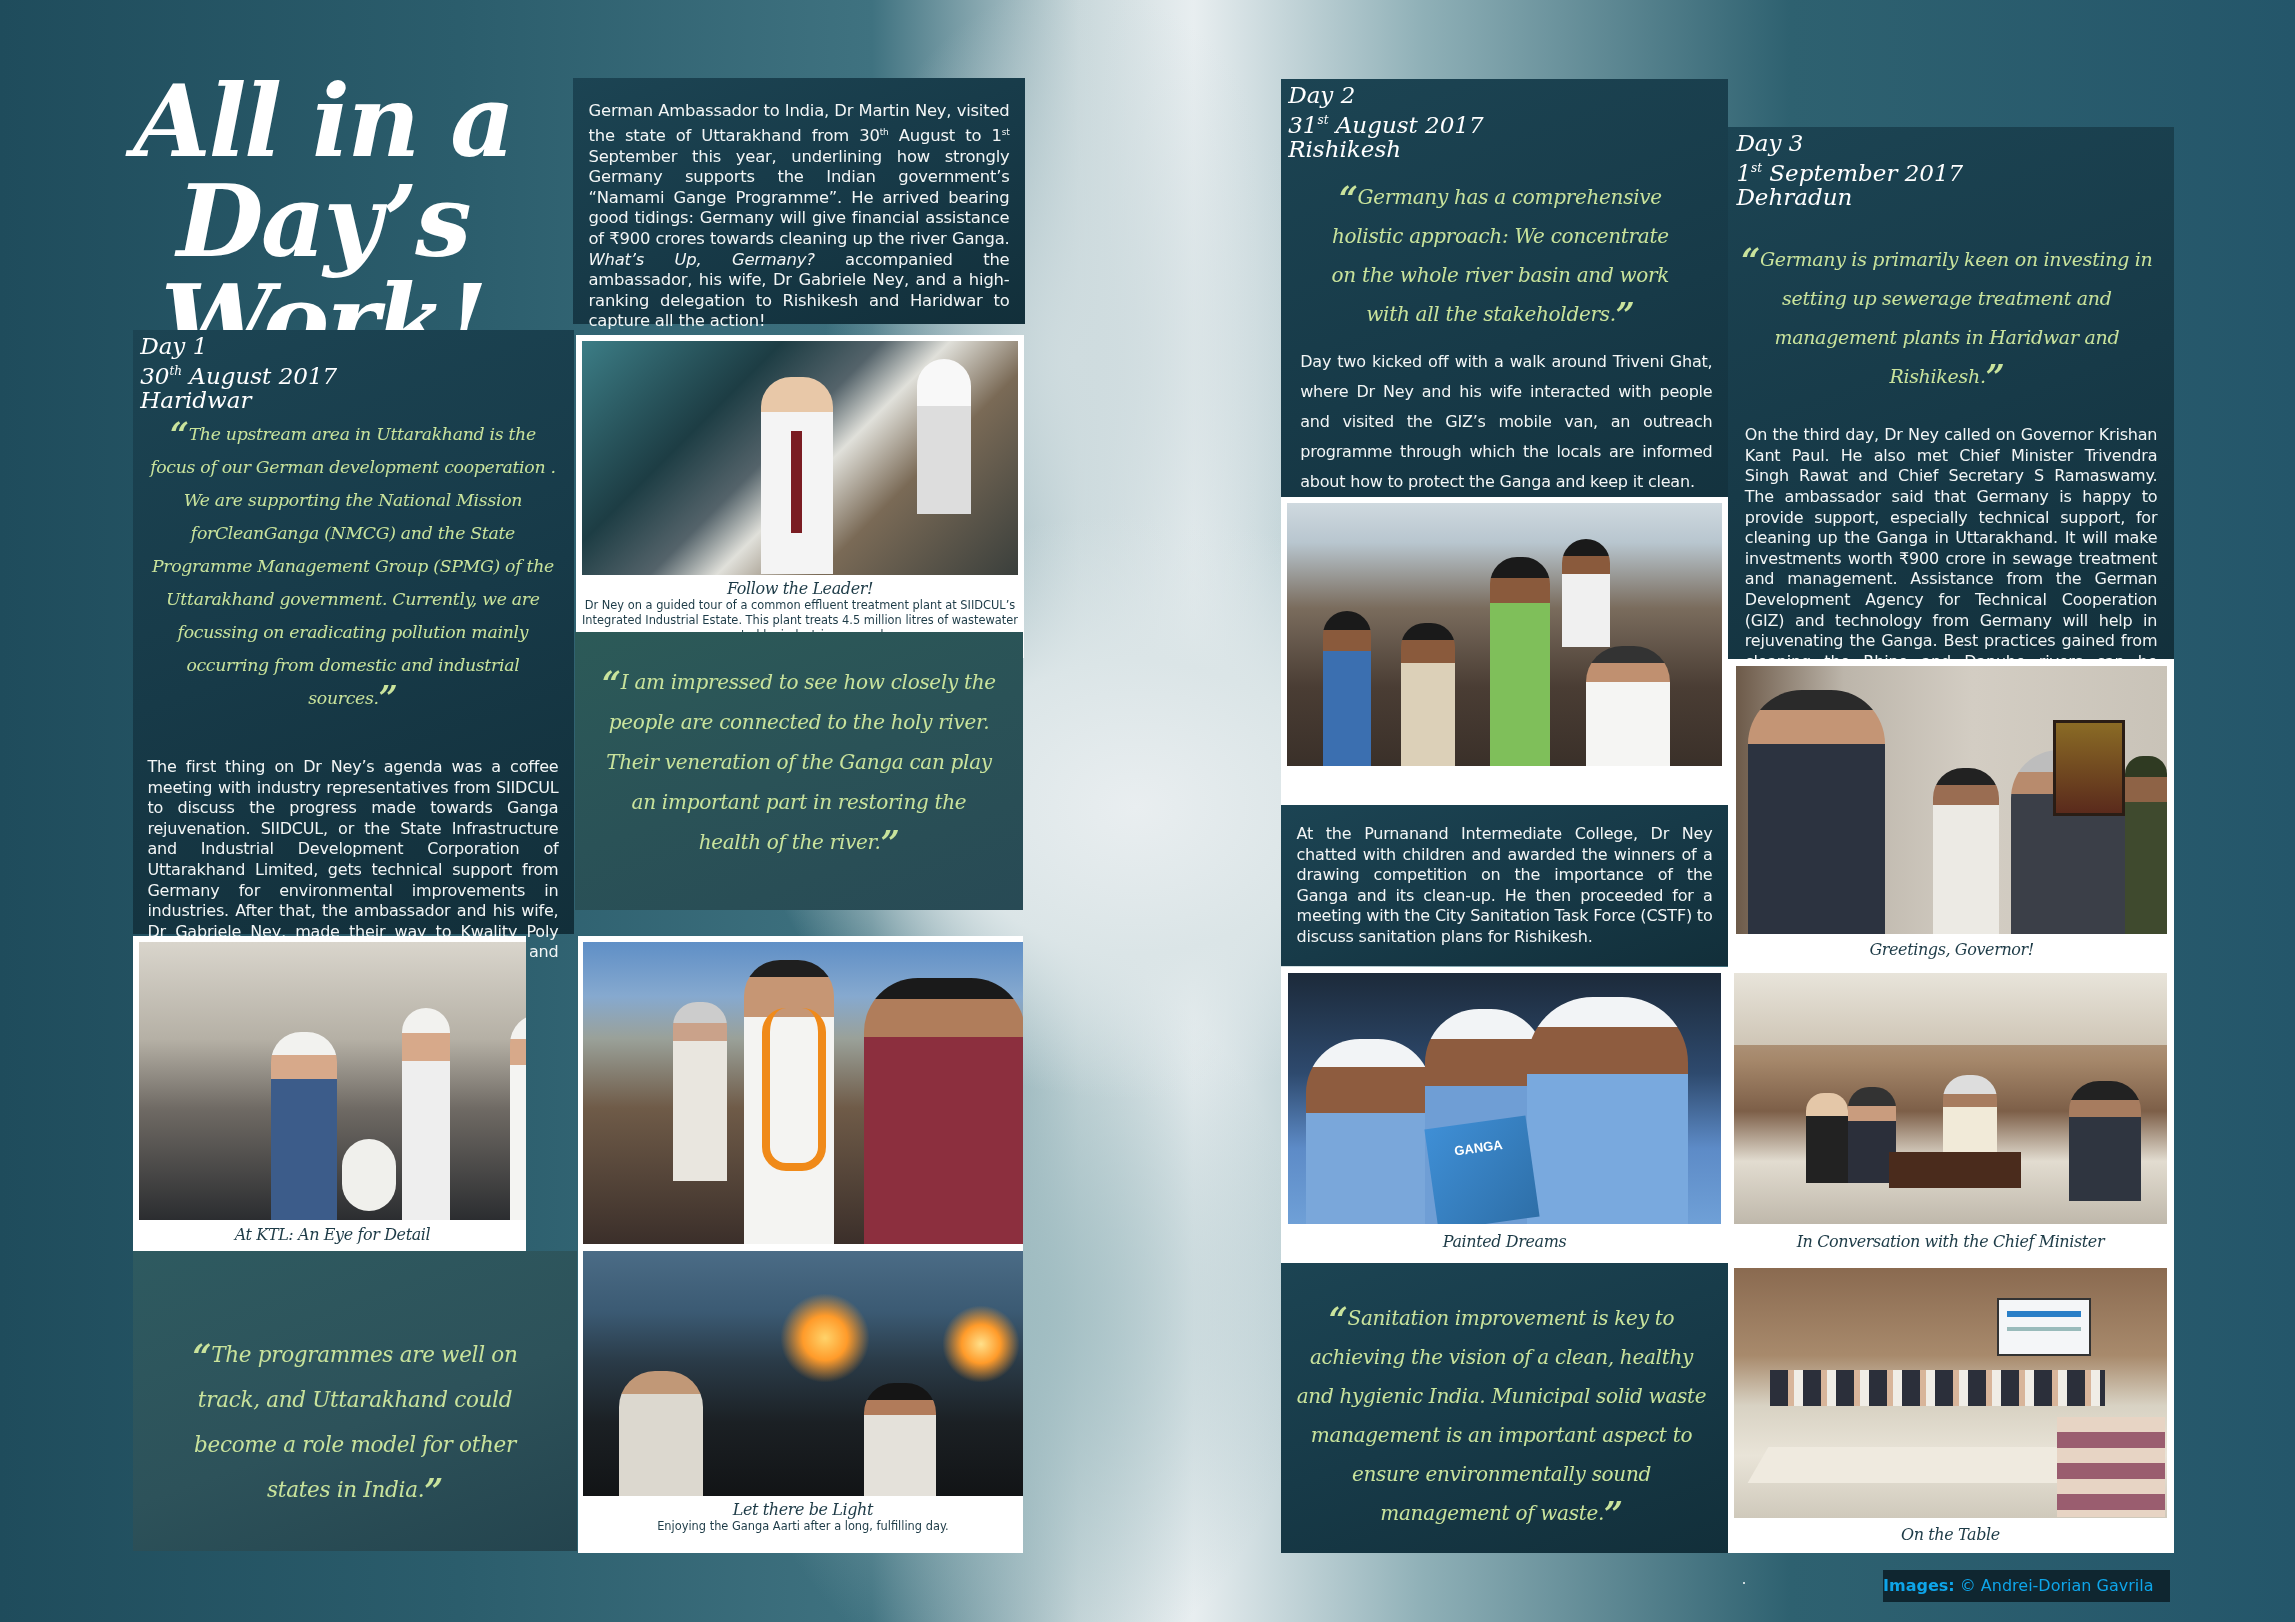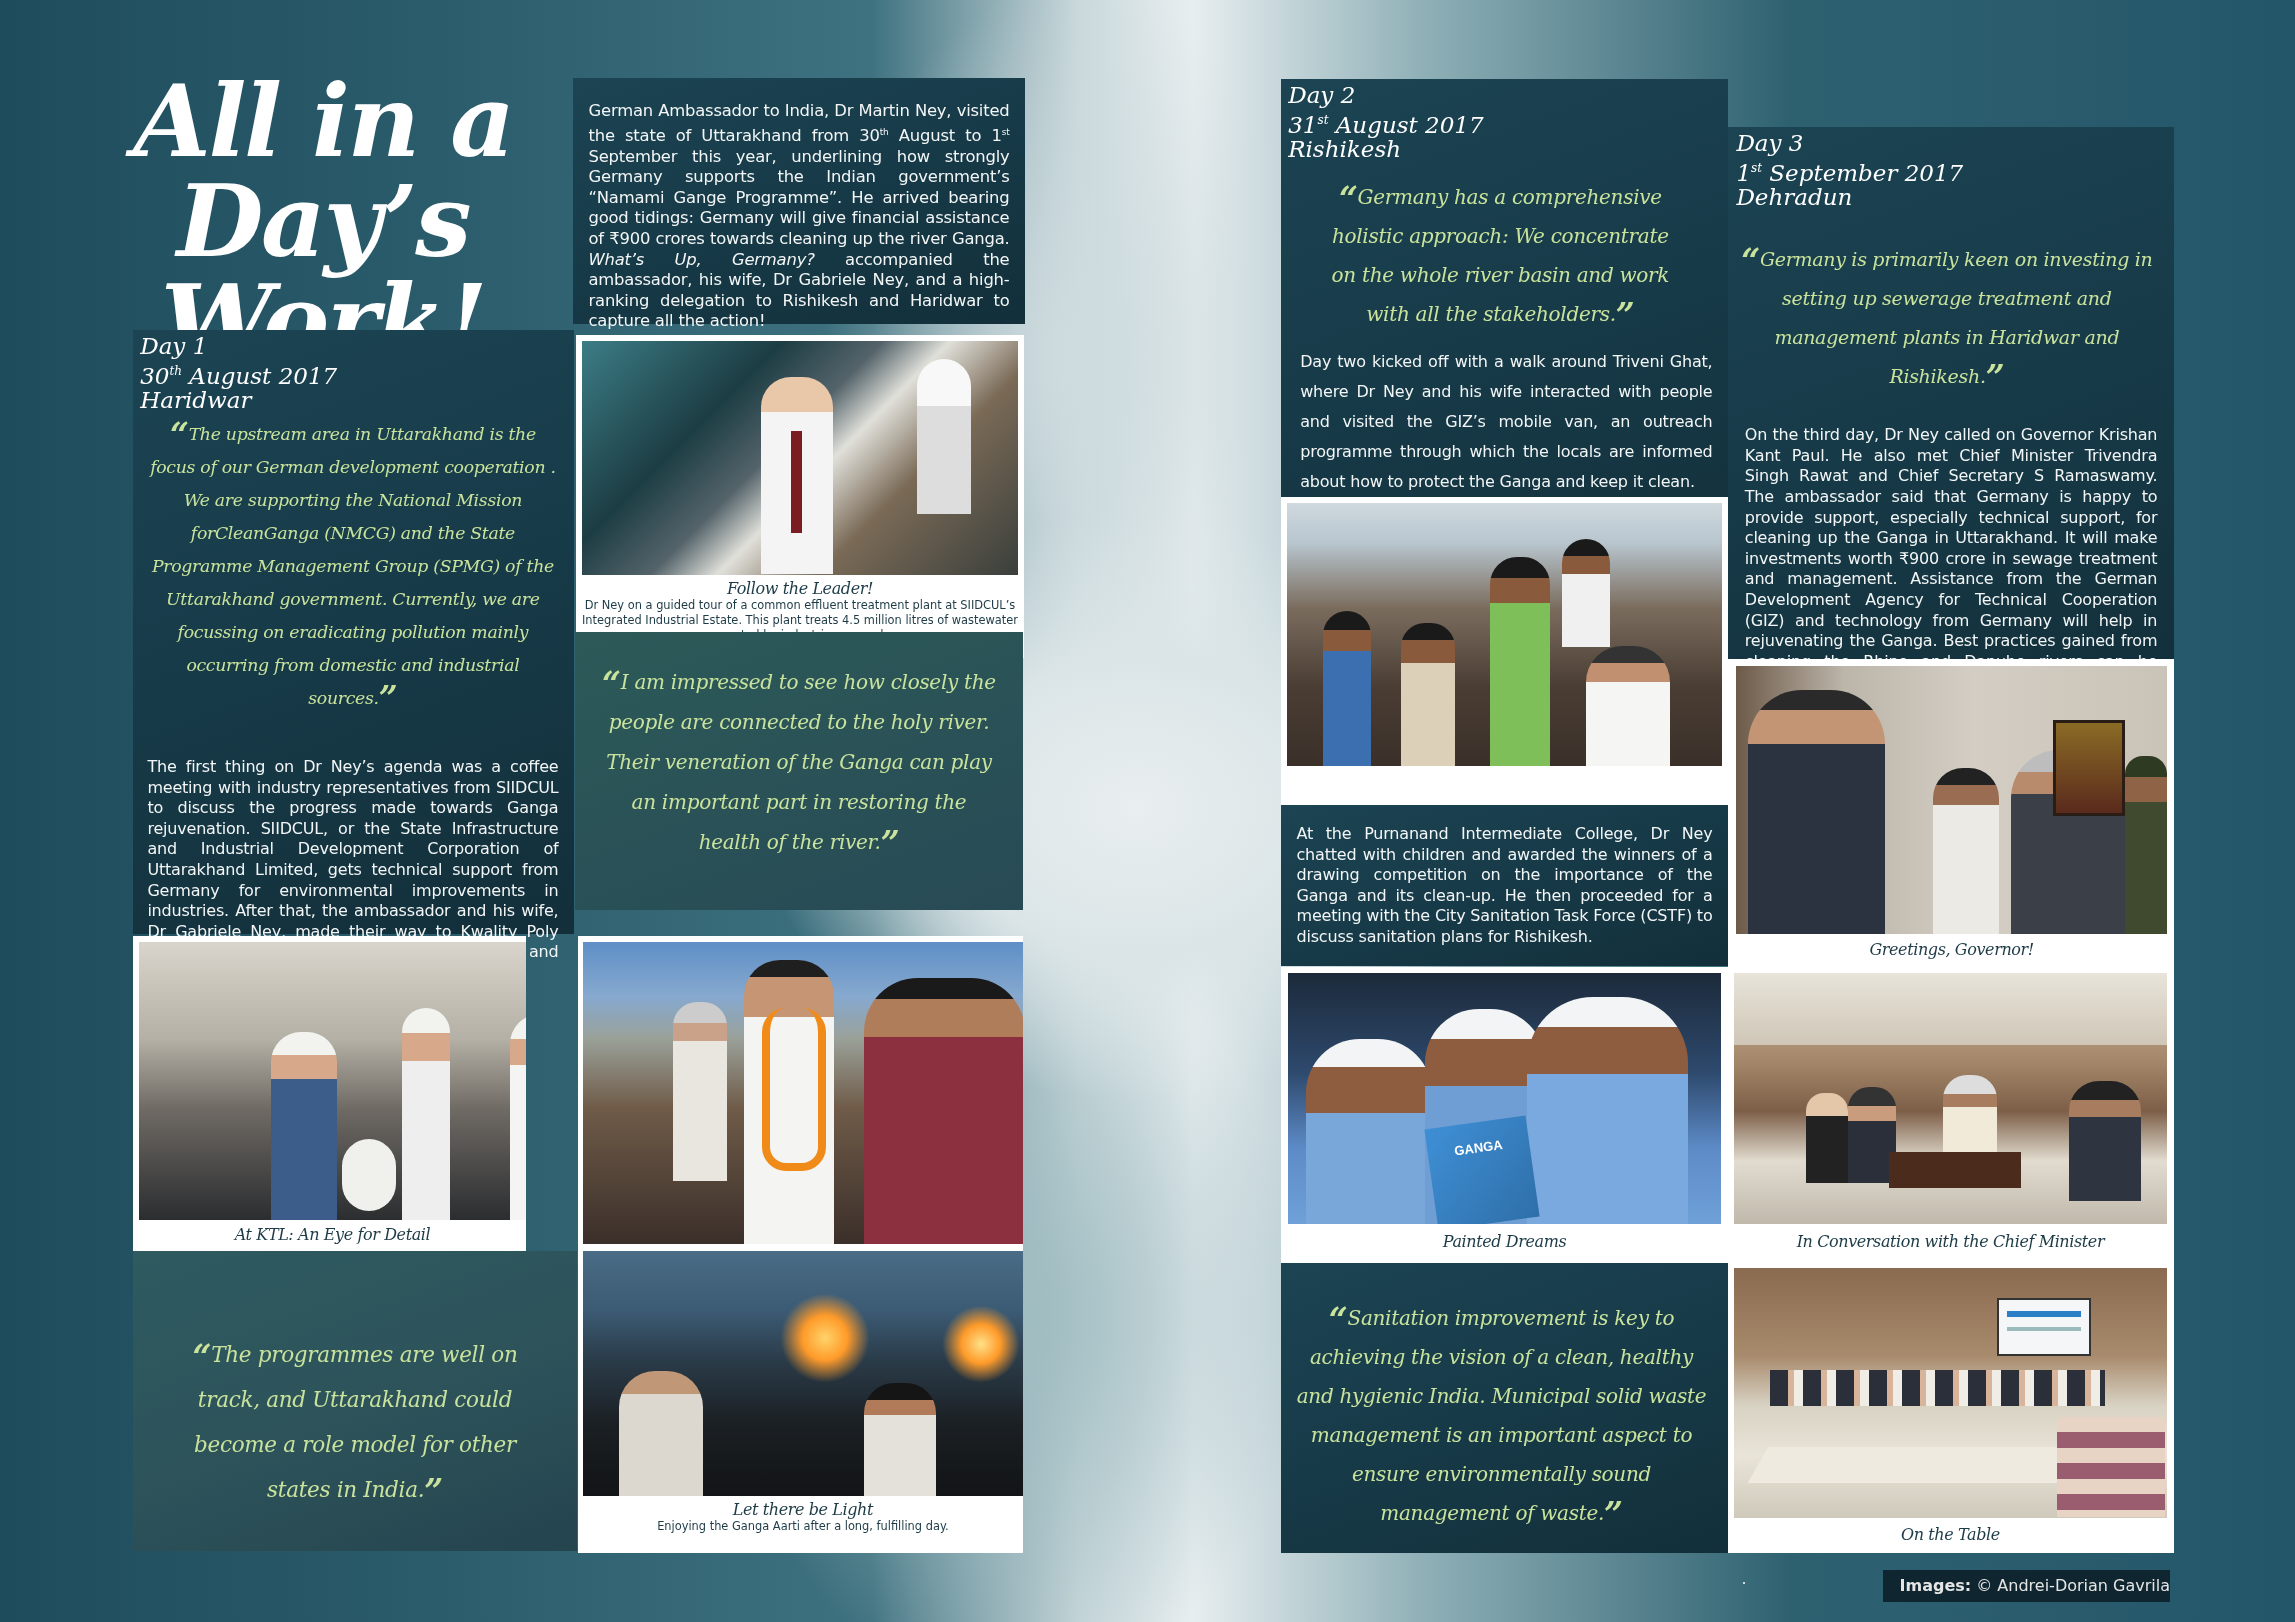--- a/index.html
+++ b/index.html
@@ -45,22 +45,22 @@
     font-family:"DejaVu Sans", sans-serif; color:#1d3b47; text-align:center;
     font-size:11.4px; line-height:15px;
   }
   .title {
     position:absolute; left:66px; top:71px; width:514px;
     font-family:"DejaVu Serif", serif; font-style:italic; font-weight:bold;
     color:#fff; font-size:100px; line-height:100px; text-align:center; letter-spacing:-2.4px;
   }
   .credit {
     position:absolute; left:1883px; top:1570px; width:287px; height:32px;
-    background:#0f2630; color:#e5e5e5; font-family:"DejaVu Sans", sans-serif;
-    font-size:16px; line-height:32px; text-align:right;
+    background:#0f2630; color:#0ea5e9; font-family:"DejaVu Sans", sans-serif;
+    font-size:16px; line-height:32px; text-align:left;
   }
   .credit b { font-weight:bold; }
   .pagedot { position:absolute; left:1743px; top:1582px; width:2.4px; height:2.4px; background:#fff; border-radius:1.2px; }
 </style>
 </head>
 <body>
 
 <div class="title">
   <div>All in a</div>
   <div>Day’s Work!</div>

